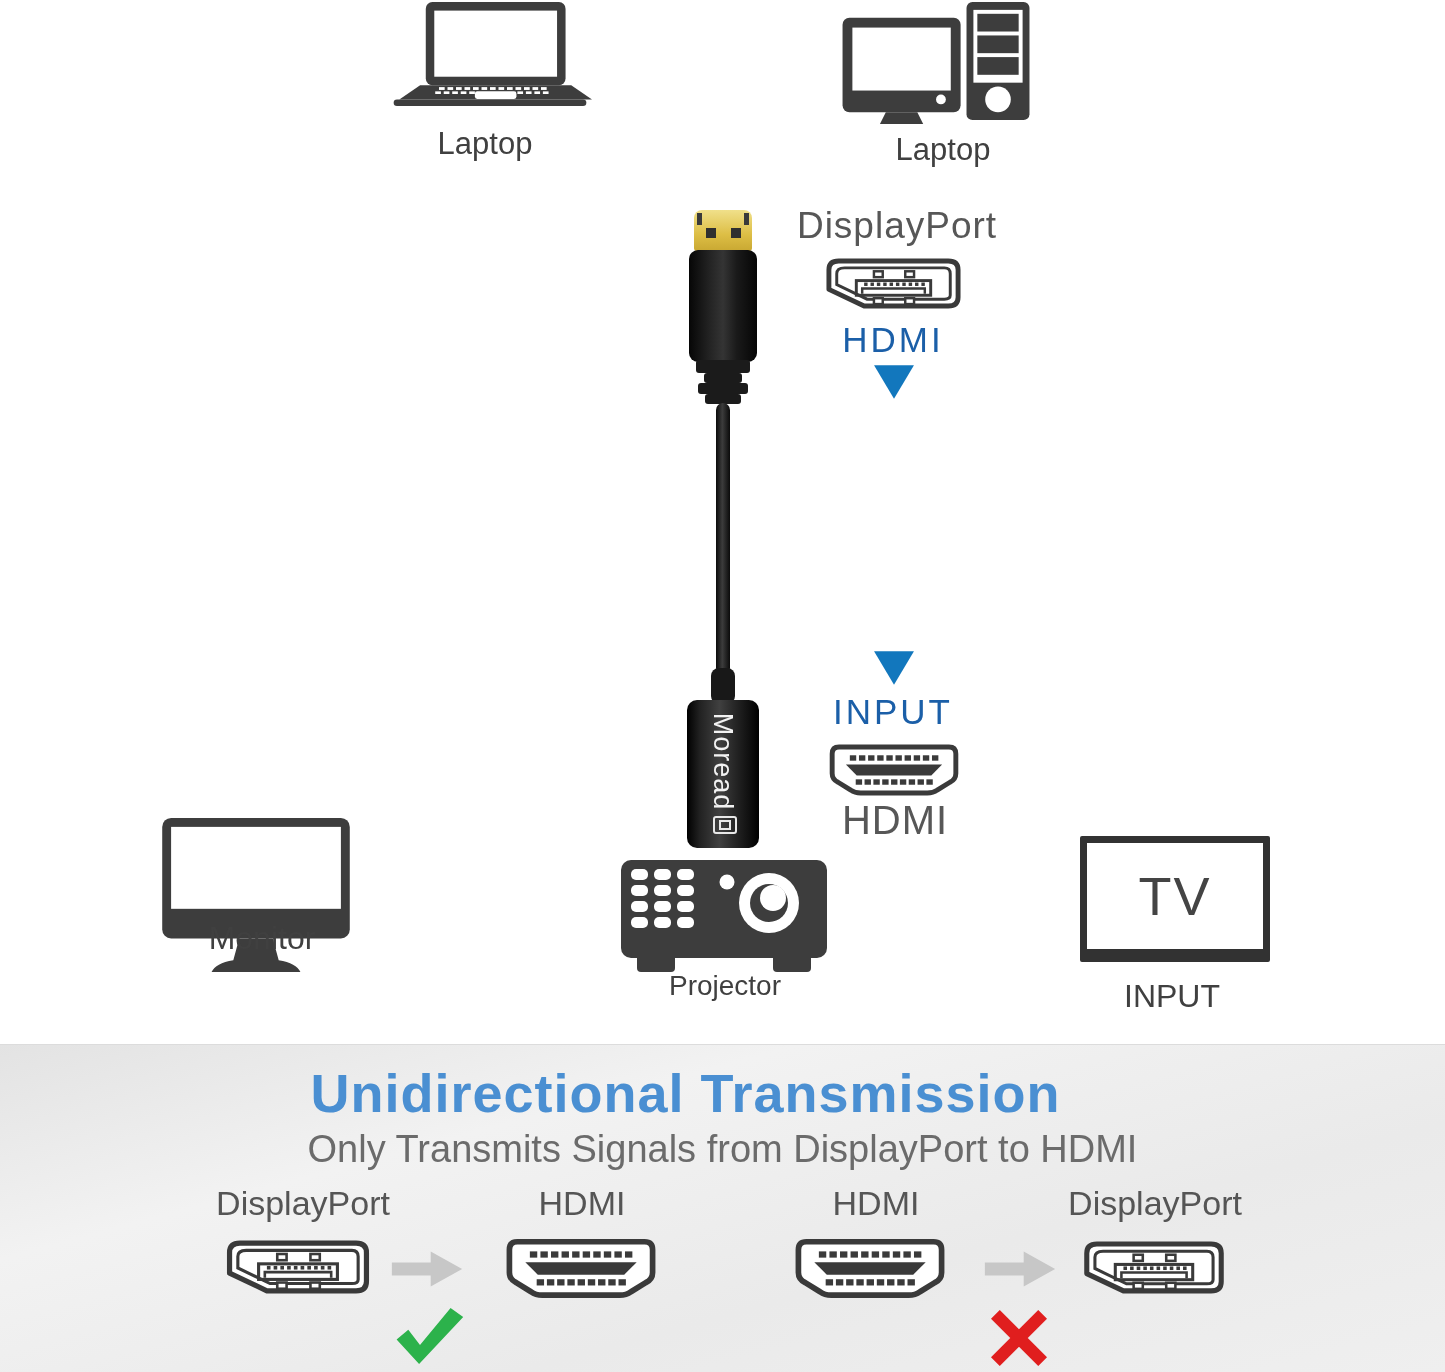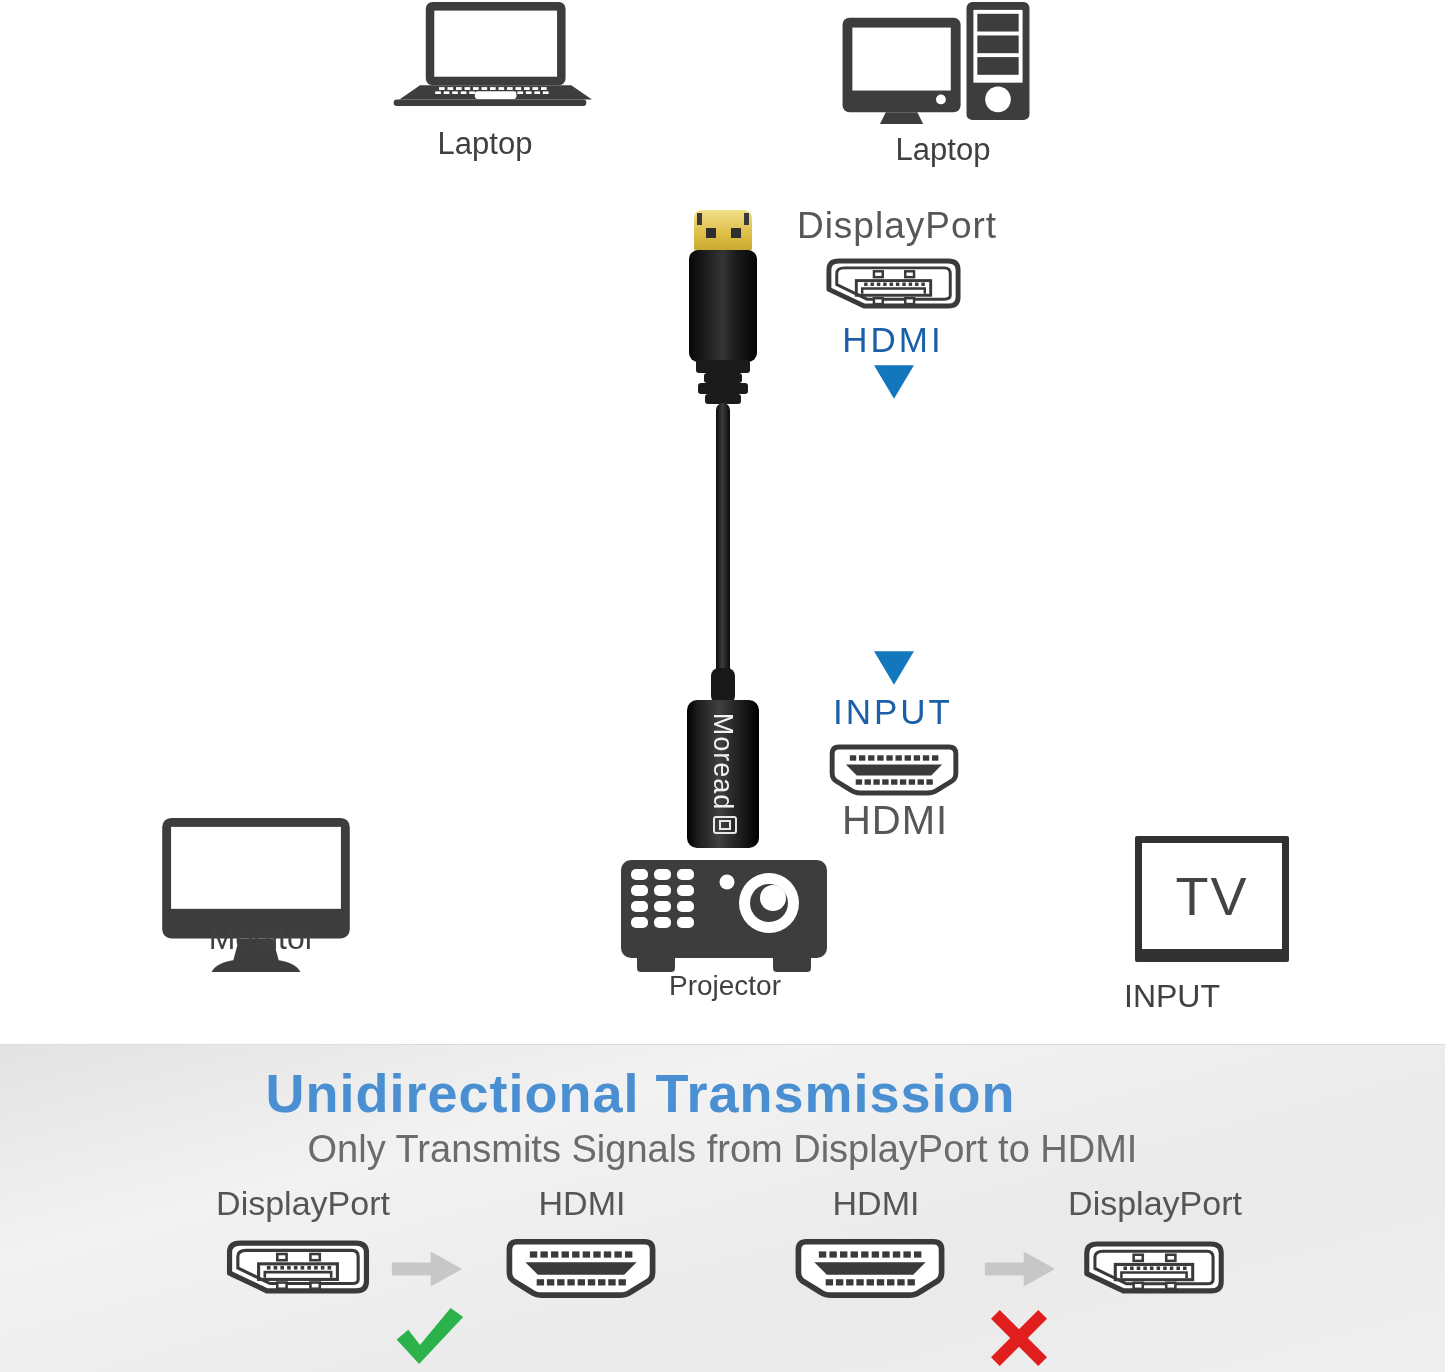--- a/index.html
+++ b/index.html
@@ -55,28 +55,28 @@
   }
   .adapter-glyph i{display:block;width:8px;height:6px;border:2px solid #e8e8e8;}
   
   .banner{
     left:0;top:1044px;width:1445px;height:328px;
     background:linear-gradient(165deg,#e3e3e3 0%,#f2f2f2 30%,#eaeaea 65%,#efefef 100%);
     border-top:1px solid #dcdcdc;
   }
   .banner-title{
     position:absolute;left:0;top:1062px;width:1281px;text-align:center;
-    color:#4a8fd2;font-size:54px;font-weight:bold;letter-spacing:1px;
+    color:#4a8fd2;font-size:54px;font-weight:bold;letter-spacing:1px;padding-left:45px;
   }
   .banner-sub{
     position:absolute;left:0;top:1128px;width:1445px;text-align:center;
     color:#6b6b6b;font-size:38px;
   }
   .tv-box{
-    left:1135px;top:836px;width:154px;height:126px;background:#fff;
+    left:1080px;top:836px;width:190px;height:126px;background:#fff;
     border:7px solid #323232;border-bottom-width:13px;border-radius:2px;
     display:flex;align-items:center;justify-content:center;box-sizing:border-box;
   }
   .tv-box span{color:#444;font-size:54px;letter-spacing:2px;}
   svg.icon{display:block;}
 </style>
 </head>
 <body>
 
 <svg width="0" height="0" style="position:absolute" aria-hidden="true">

